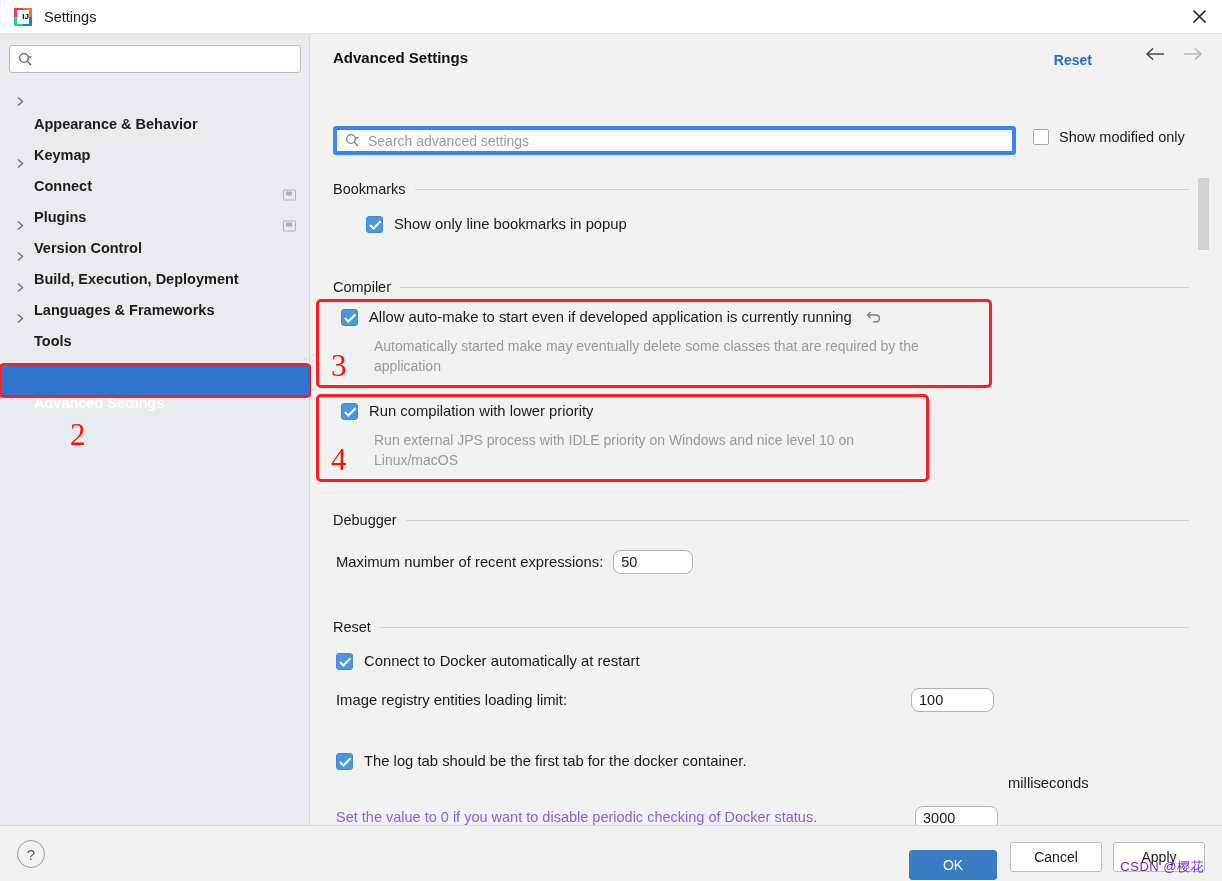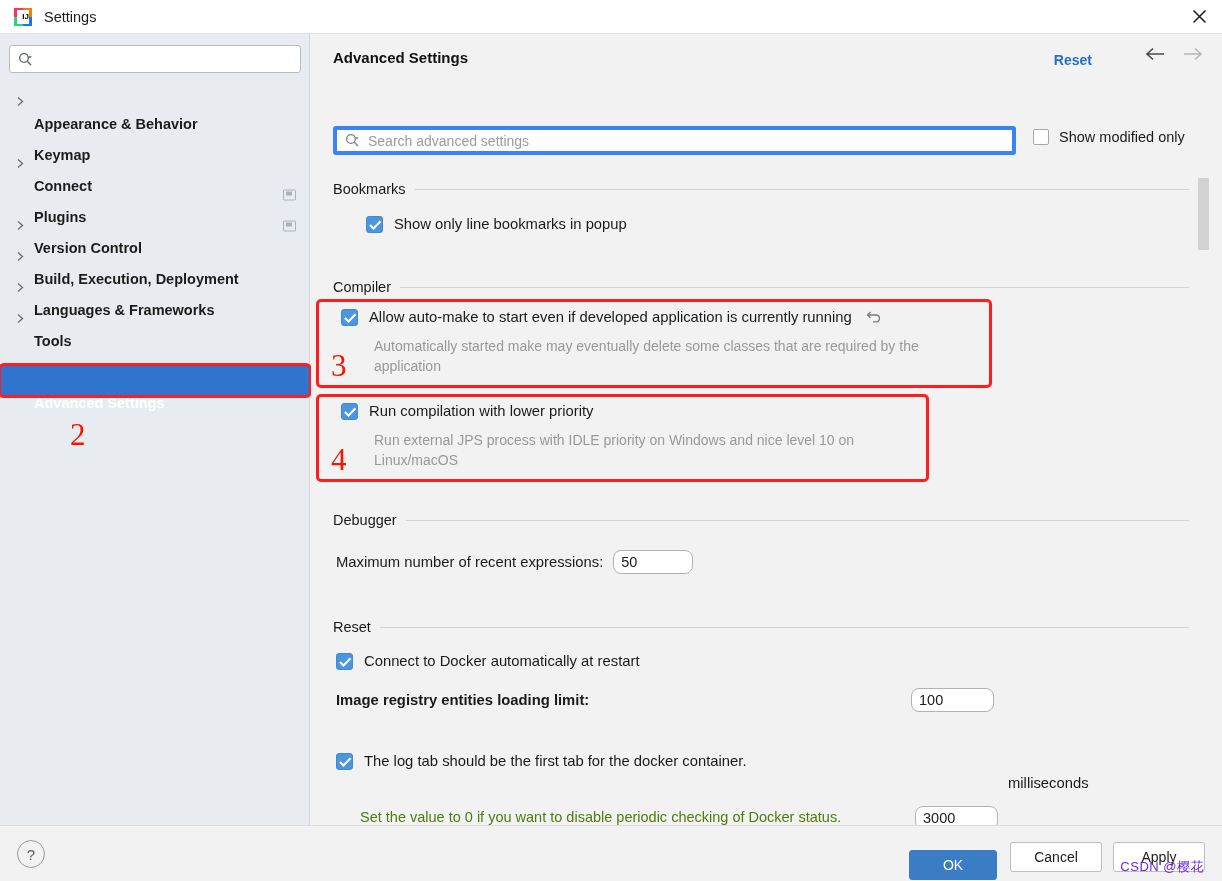--- a/index.html
+++ b/index.html
@@ -226,21 +226,21 @@
     cursor: default;
   }
   .sub-desc {
     font-size: 14px; color: #999999;
     line-height: 20px; max-width: 600px;
   }
   .plain-label {
     font-size: 14.8px; color: #1a1a1a; white-space: nowrap;
   }
   .muted-note {
-    font-size: 14.5px; color: #4d7c0f; white-space: nowrap; margin-left: 24px;
+    font-size: 14.5px; color: #8b5cf6; white-space: nowrap;
   }
 
   .numfield {
     background: #ffffff; border: 1px solid #b0b4b8;
     border-radius: 8px;
     font-size: 14.5px; color: #1a1a1a;
     padding: 3px 7px;
     font-family: "Liberation Sans", sans-serif;
     outline: none;
   }
@@ -525,21 +525,21 @@
 
       <div class="row" style="left:25px; top:489px;">
         <span class="cb">
           <svg width="13" height="11" viewBox="0 0 13 11">
               <path d="M1 5 L4.5 8.6 L11.5 1.3" stroke="#ffffff" stroke-width="2.1" fill="none"></path>
             </svg>
         </span>
         <span class="cb-label">Connect to Docker automatically at restart</span>
       </div>
 
-      <div class="row" style="left:25px; top:528px; align-items:center;font-weight:bold;">
+      <div class="row" style="left:25px; top:528px; align-items:center;">
         <span class="plain-label">Image registry entities loading limit:</span>
       </div>
       <input class="numfield" style="position: absolute; left: 600px; top: 524px; width: 83px;" type="text" value="100">
 
       <div class="row" style="left:25px; top:589px;">
         <span class="cb">
           <svg width="13" height="11" viewBox="0 0 13 11">
               <path d="M1 5 L4.5 8.6 L11.5 1.3" stroke="#ffffff" stroke-width="2.1" fill="none"></path>
             </svg>
         </span>

